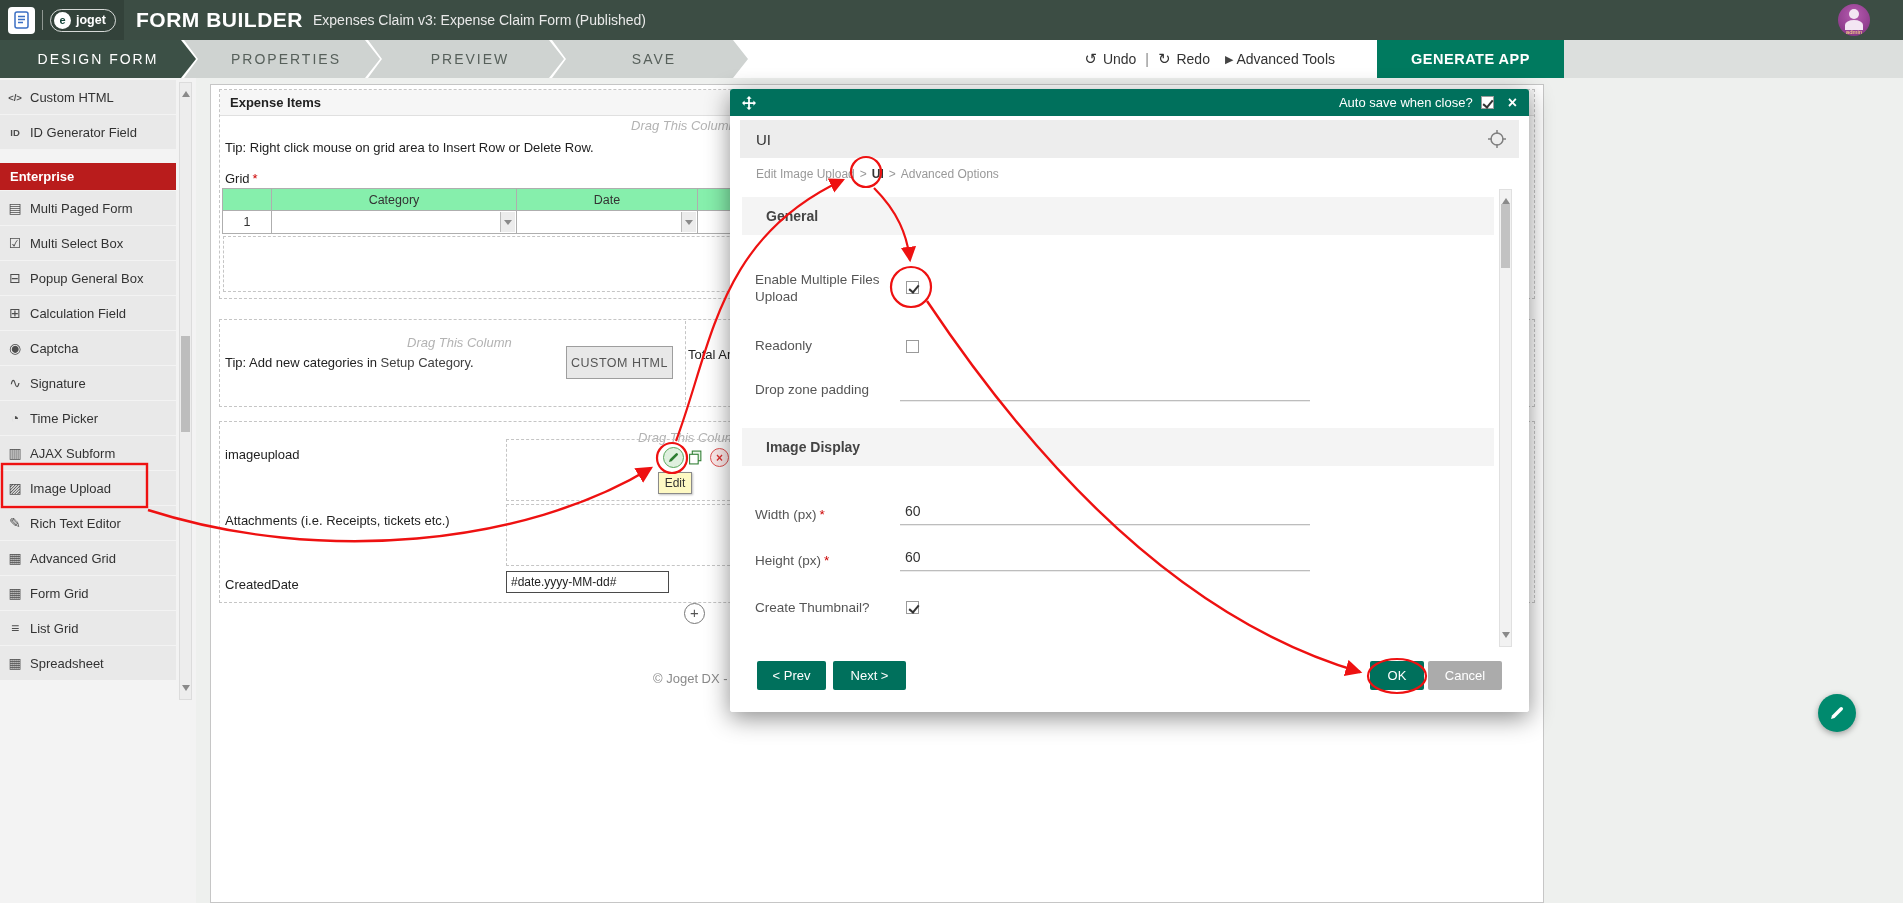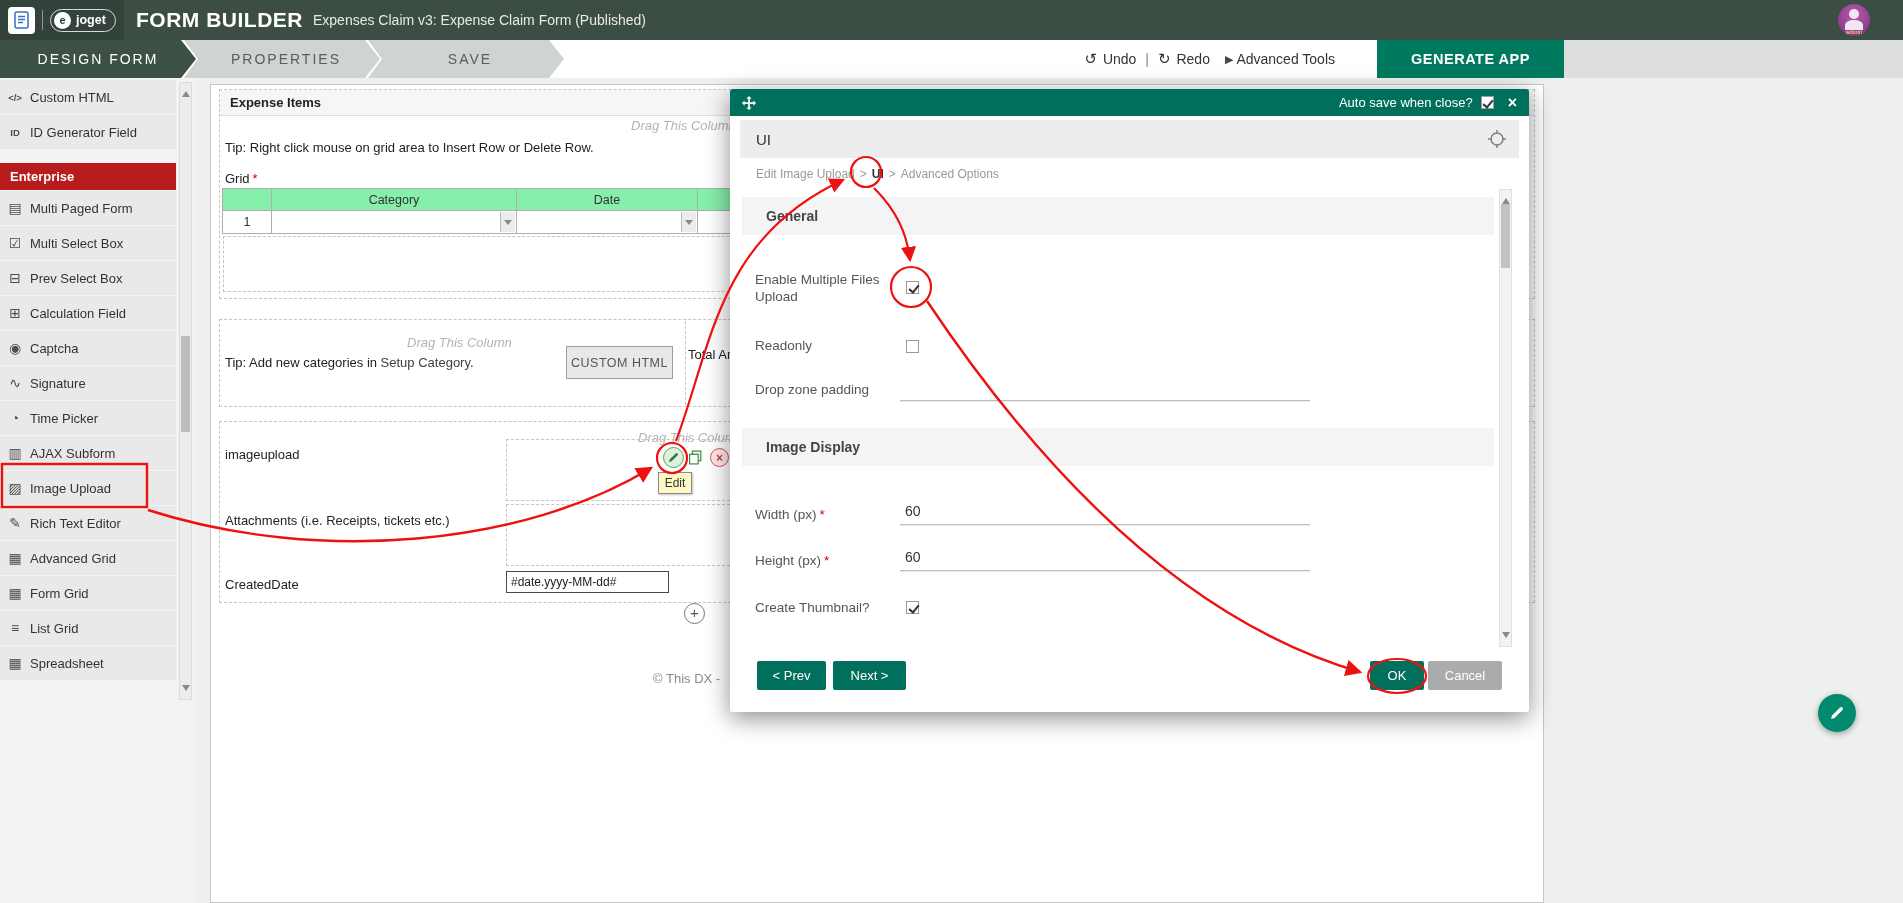--- a/index.html
+++ b/index.html
@@ -135,20 +135,23 @@
 
   <nav class="tabbar">
     <div class="tabs">
       <div class="tab active">
           <span>DESIGN FORM</span>
         </div>
       <div class="tab">
           <span>PROPERTIES</span>
         </div>
       <div class="tab">
+          <span>PREVIEW</span>
+        </div>
+      <div class="tab">
           <span>SAVE</span>
         </div>
     </div>
     <div class="hist-toolbar">
       <span class="hist-btn"><span class="ticon">↺</span>&nbsp;<span>Undo</span></span>
       <span class="tsep">|</span>
       <span class="hist-btn"><span class="ticon">↻</span>&nbsp;<span>Redo</span></span>
       <span class="hist-btn">
           <span class="adv-icon">▶</span>
           <span>Advanced Tools</span>
@@ -171,21 +174,21 @@
       <div class="sb-item">
           <span class="glyph">▤</span>
           <span class="lbl">Multi Paged Form</span>
         </div>
       <div class="sb-item">
           <span class="glyph">☑</span>
           <span class="lbl">Multi Select Box</span>
         </div>
       <div class="sb-item">
           <span class="glyph">⊟</span>
-          <span class="lbl">Prev Select Box</span>
+          <span class="lbl">Popup General Box</span>
         </div>
       <div class="sb-item">
           <span class="glyph">⊞</span>
           <span class="lbl">Calculation Field</span>
         </div>
       <div class="sb-item">
           <span class="glyph">◉</span>
           <span class="lbl">Captcha</span>
         </div>
       <div class="sb-item">
@@ -282,21 +285,21 @@
         </svg>
     </span>
     <span class="icon-del" style="left:499px;top:363px">×</span>
     <div class="edit-tip" style="left:447px;top:387px;width:34px;height:22px">Edit</div>
     <span class="flabel" style="left:14px;top:428px">Attachments (i.e. Receipts, tickets etc.)</span>
     <div class="dash-box" style="left:295px;top:419px;width:430px;height:62px"></div>
     <span class="flabel" style="left:14px;top:492px">CreatedDate</span>
     <div class="cd-input" style="left:295px;top:486px;width:163px;height:22px">#date.yyyy-MM-dd#</div>
 
     <div class="add-btn" style="left:473px;top:518px">+</div>
-    <div class="canvas-footer" style="left:442px;top:586px">© This DX -</div>
+    <div class="canvas-footer" style="left:442px;top:586px">© Joget DX -</div>
   </main>
 
   <section class="dialog">
     <div class="dlg-header">
       <span style="display:flex">
         <svg width="14" height="14" viewBox="0 0 16 16">
             <path d="M8 0 L11 3 H9 V7 H13 V5 L16 8 L13 11 V9 H9 V13 H11 L8 16 L5 13 H7 V9 H3 V11 L0 8 L3 5 V7 H7 V3 H5 Z" fill="#fff"></path>
           </svg>
       </span>
       <span class="spacer"></span>

